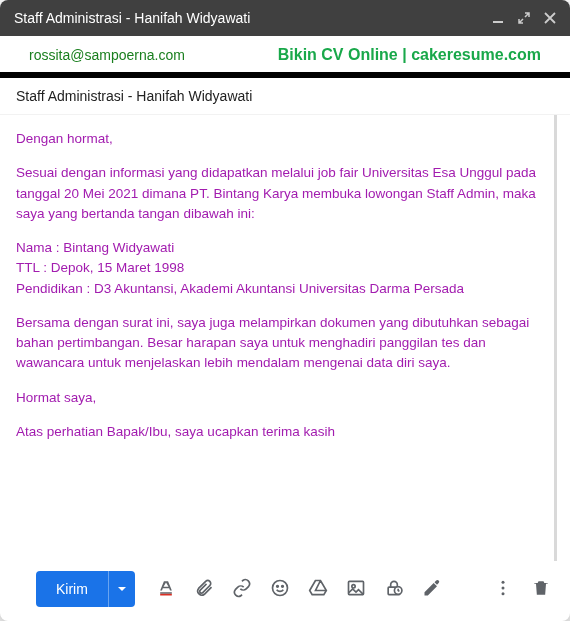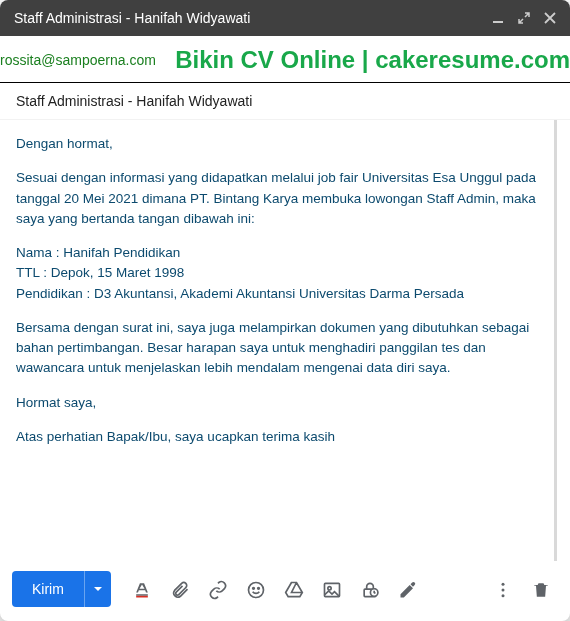--- a/index.html
+++ b/index.html
@@ -31,54 +31,55 @@
     }
     .titlebar-controls span {
       cursor: pointer;
       display: inline-flex;
       align-items: center;
       color: #ccc;
     }
     .header-row {
       display: flex;
       align-items: center;
-      padding: 10px 0 8px;
-      border-bottom: 1px solid #000000;
+      padding: 10px 29px 8px;
+      border-bottom: 6px solid #000000;
       font-size: 14px;
       text-align: right;
     }
     .recipient { color: #1a7f1f; flex: 0 0 auto; }
     .promo {
       color: #19a84a;
-      font-size: 24px;
+      font-size: 16px;
       font-weight: 600;
       margin-left: auto;
     }
     .subject-row {
       padding: 10px 16px;
       font-size: 14px;
       color: #222;
       border-bottom: 1px solid #f2f2f2;
     }
     .body-area {
       flex: 1;
       padding: 14px 16px 6px;
       font-size: 13.5px;
-      color: #0c4a6e;
+      color: #a21caf;
       line-height: 1.5;
       overflow-y: auto;
       border-right: 3px solid #d9d9d9;
       margin-right: 13px;
     }
     .body-area p { margin-bottom: 14px; }
     .toolbar {
       display: flex;
-      align-items: flex-end;
+      align-items: flex-start;
       padding: 10px 12px 14px;
       gap: 4px;
+      margin-left: 24px;
     }
     .send-group {
       display: flex;
       border-radius: 4px;
       overflow: hidden;
       margin-right: 10px;
     }
     .send-btn {
       background: #1a73e8;
       color: #fff;
@@ -141,21 +142,21 @@
     <span class="recipient">rossita@sampoerna.com</span>
     <span class="promo">Bikin CV Online | cakeresume.com</span>
   </div>
 
   <div class="subject-row">Staff Administrasi - Hanifah Widyawati</div>
 
   <div class="body-area">
     <p>Dengan hormat,</p>
     <p>Sesuai dengan informasi yang didapatkan melalui job fair Universitas Esa Unggul pada tanggal 20 Mei 2021 dimana PT. Bintang Karya membuka lowongan Staff Admin, maka saya yang bertanda tangan dibawah ini:</p>
     <p>
-      <span>Nama : Hanifah Pendidikan</span><br>
+      <span>Nama : Bintang Widyawati</span><br>
       <span>TTL : Depok, 15 Maret 1998</span><br>
       <span>Pendidikan : D3 Akuntansi, Akademi Akuntansi Universitas Darma Persada</span>
     </p>
     <p>Bersama dengan surat ini, saya juga melampirkan dokumen yang dibutuhkan sebagai bahan pertimbangan. Besar harapan saya untuk menghadiri panggilan tes dan wawancara untuk menjelaskan lebih mendalam mengenai data diri saya.</p>
     <p>Hormat saya,</p>
     <p>Atas perhatian Bapak/Ibu, saya ucapkan terima kasih</p>
   </div>
 
   <div class="toolbar">
     <div class="send-group">

